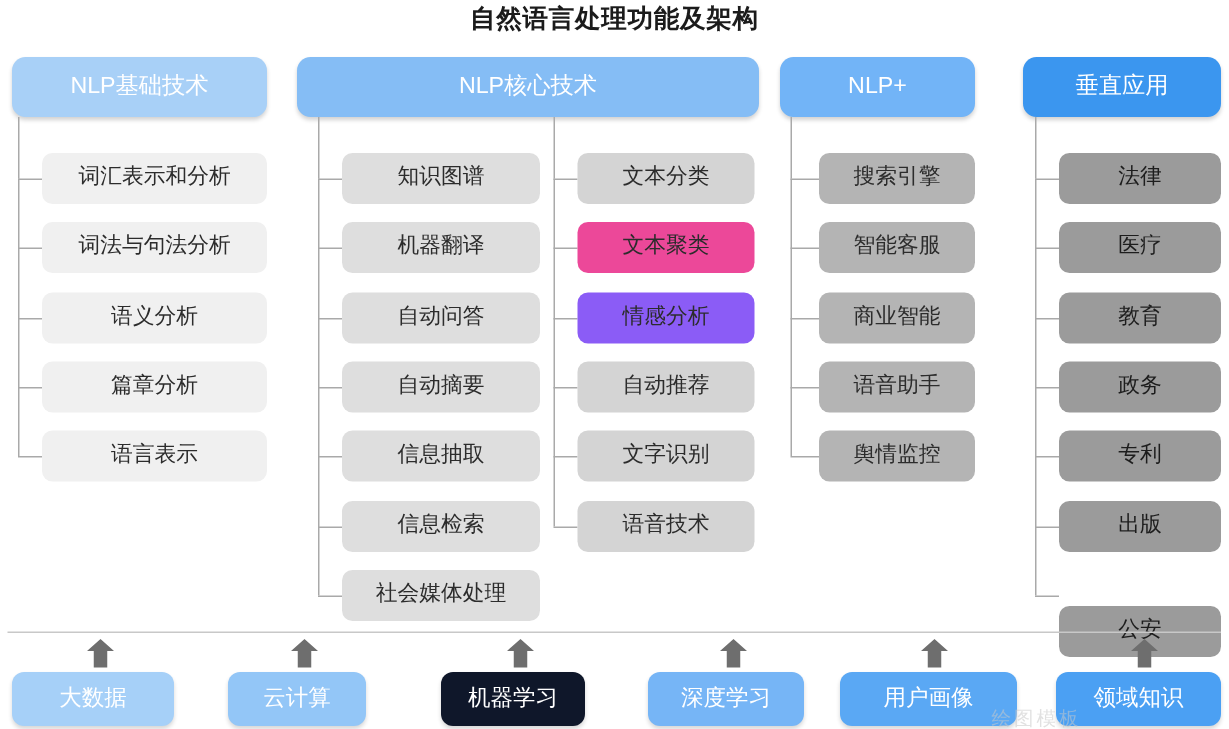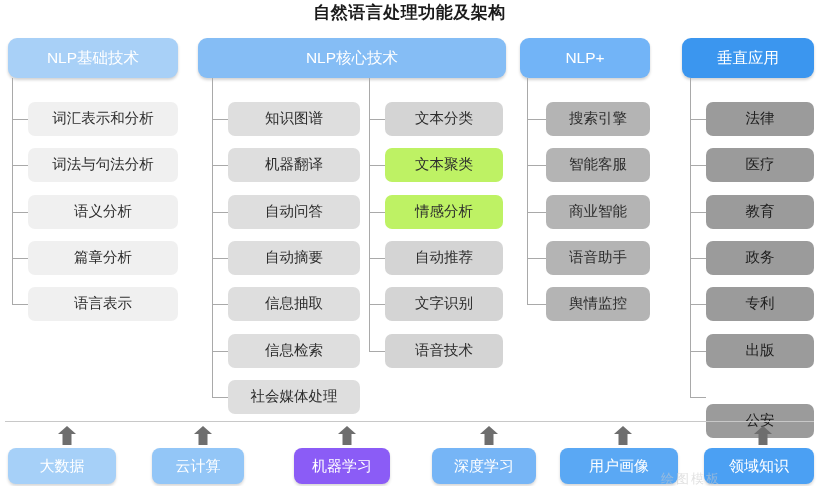--- a/index.html
+++ b/index.html
@@ -112,23 +112,23 @@
       <div class="box leaf" style="left: 228px; top: 287.2px; width: 132px; height: 34px; background: rgb(222, 222, 222);">信息抽取</div>
       <div class="hline" style="left: 212px; top: 350.5px; width: 16px; background: rgb(169, 169, 169);"></div>
       <div class="box leaf" style="left: 228px; top: 333.5px; width: 132px; height: 34px; background: rgb(222, 222, 222);">信息检索</div>
       <div class="hline" style="left: 212px; top: 396.8px; width: 16px; background: rgb(169, 169, 169);"></div>
       <div class="box leaf" style="left: 228px; top: 379.8px; width: 132px; height: 34px; background: rgb(222, 222, 222);">社会媒体处理</div>
       <div class="vline" style="left: 369px; top: 78px; height: 41px; background: rgb(169, 169, 169);"></div>
       <div class="vline" style="left: 369px; top: 119px; height: 231.5px; background: rgb(169, 169, 169);"></div>
       <div class="hline" style="left: 369px; top: 119px; width: 16px; background: rgb(169, 169, 169);"></div>
       <div class="box leaf" style="left: 385px; top: 102px; width: 118px; height: 34px; background: rgb(212, 212, 212);">文本分类</div>
       <div class="hline" style="left: 369px; top: 165.3px; width: 16px; background: rgb(169, 169, 169);"></div>
-      <div class="box leaf" style="left: 385px; top: 148.3px; width: 118px; height: 34px; background: #bef264;">文本聚类</div>
+      <div class="box leaf" style="left: 385px; top: 148.3px; width: 118px; height: 34px; background: #ec4899;">文本聚类</div>
       <div class="hline" style="left: 369px; top: 211.6px; width: 16px; background: rgb(169, 169, 169);"></div>
-      <div class="box leaf" style="left: 385px; top: 194.6px; width: 118px; height: 34px; background: #bef264;">情感分析</div>
+      <div class="box leaf" style="left: 385px; top: 194.6px; width: 118px; height: 34px; background: #8b5cf6;">情感分析</div>
       <div class="hline" style="left: 369px; top: 257.9px; width: 16px; background: rgb(169, 169, 169);"></div>
       <div class="box leaf" style="left: 385px; top: 240.9px; width: 118px; height: 34px; background: rgb(212, 212, 212);">自动推荐</div>
       <div class="hline" style="left: 369px; top: 304.2px; width: 16px; background: rgb(169, 169, 169);"></div>
       <div class="box leaf" style="left: 385px; top: 287.2px; width: 118px; height: 34px; background: rgb(212, 212, 212);">文字识别</div>
       <div class="hline" style="left: 369px; top: 350.5px; width: 16px; background: rgb(169, 169, 169);"></div>
       <div class="box leaf" style="left: 385px; top: 333.5px; width: 118px; height: 34px; background: rgb(212, 212, 212);">语音技术</div>
       <div class="box hdr" style="left: 520px; top: 38px; width: 130px; height: 40px; background: rgb(114, 180, 247);">NLP+</div>
       <div class="vline" style="left: 527px; top: 78px; height: 41px; background: rgb(169, 169, 169);"></div>
       <div class="vline" style="left: 527px; top: 119px; height: 185.2px; background: rgb(169, 169, 169);"></div>
       <div class="hline" style="left: 527px; top: 119px; width: 19px; background: rgb(169, 169, 169);"></div>
@@ -167,21 +167,21 @@
           <path d="M11 1 L20 9 L15.5 9 L15.5 20 L6.5 20 L6.5 9 L2 9 Z" fill="#6e6e6e"></path>
         </svg></div>
       <div class="box found" style="left: 8px; top: 448px; width: 108px; height: 36px; background: rgb(166, 208, 248);">大数据</div>
       <div class="arrow" style="left: 192px; top: 425px;"><svg width="22" height="22" viewBox="0 0 22 22">
           <path d="M11 1 L20 9 L15.5 9 L15.5 20 L6.5 20 L6.5 9 L2 9 Z" fill="#6e6e6e"></path>
         </svg></div>
       <div class="box found" style="left: 152px; top: 448px; width: 92px; height: 36px; background: rgb(147, 198, 247);">云计算</div>
       <div class="arrow" style="left: 336px; top: 425px;"><svg width="22" height="22" viewBox="0 0 22 22">
           <path d="M11 1 L20 9 L15.5 9 L15.5 20 L6.5 20 L6.5 9 L2 9 Z" fill="#6e6e6e"></path>
         </svg></div>
-      <div class="box found" style="left: 294px; top: 448px; width: 96px; height: 36px; background: #8b5cf6;">机器学习</div>
+      <div class="box found" style="left: 294px; top: 448px; width: 96px; height: 36px; background: #0f172a;">机器学习</div>
       <div class="arrow" style="left: 478px; top: 425px;"><svg width="22" height="22" viewBox="0 0 22 22">
           <path d="M11 1 L20 9 L15.5 9 L15.5 20 L6.5 20 L6.5 9 L2 9 Z" fill="#6e6e6e"></path>
         </svg></div>
       <div class="box found" style="left: 432px; top: 448px; width: 104px; height: 36px; background: rgb(118, 181, 246);">深度学习</div>
       <div class="arrow" style="left: 612px; top: 425px;"><svg width="22" height="22" viewBox="0 0 22 22">
           <path d="M11 1 L20 9 L15.5 9 L15.5 20 L6.5 20 L6.5 9 L2 9 Z" fill="#6e6e6e"></path>
         </svg></div>
       <div class="box found" style="left: 560px; top: 448px; width: 118px; height: 36px; background: rgb(90, 168, 244);">用户画像</div>
       <div class="arrow" style="left: 752px; top: 425px;"><svg width="22" height="22" viewBox="0 0 22 22">
           <path d="M11 1 L20 9 L15.5 9 L15.5 20 L6.5 20 L6.5 9 L2 9 Z" fill="#6e6e6e"></path>

